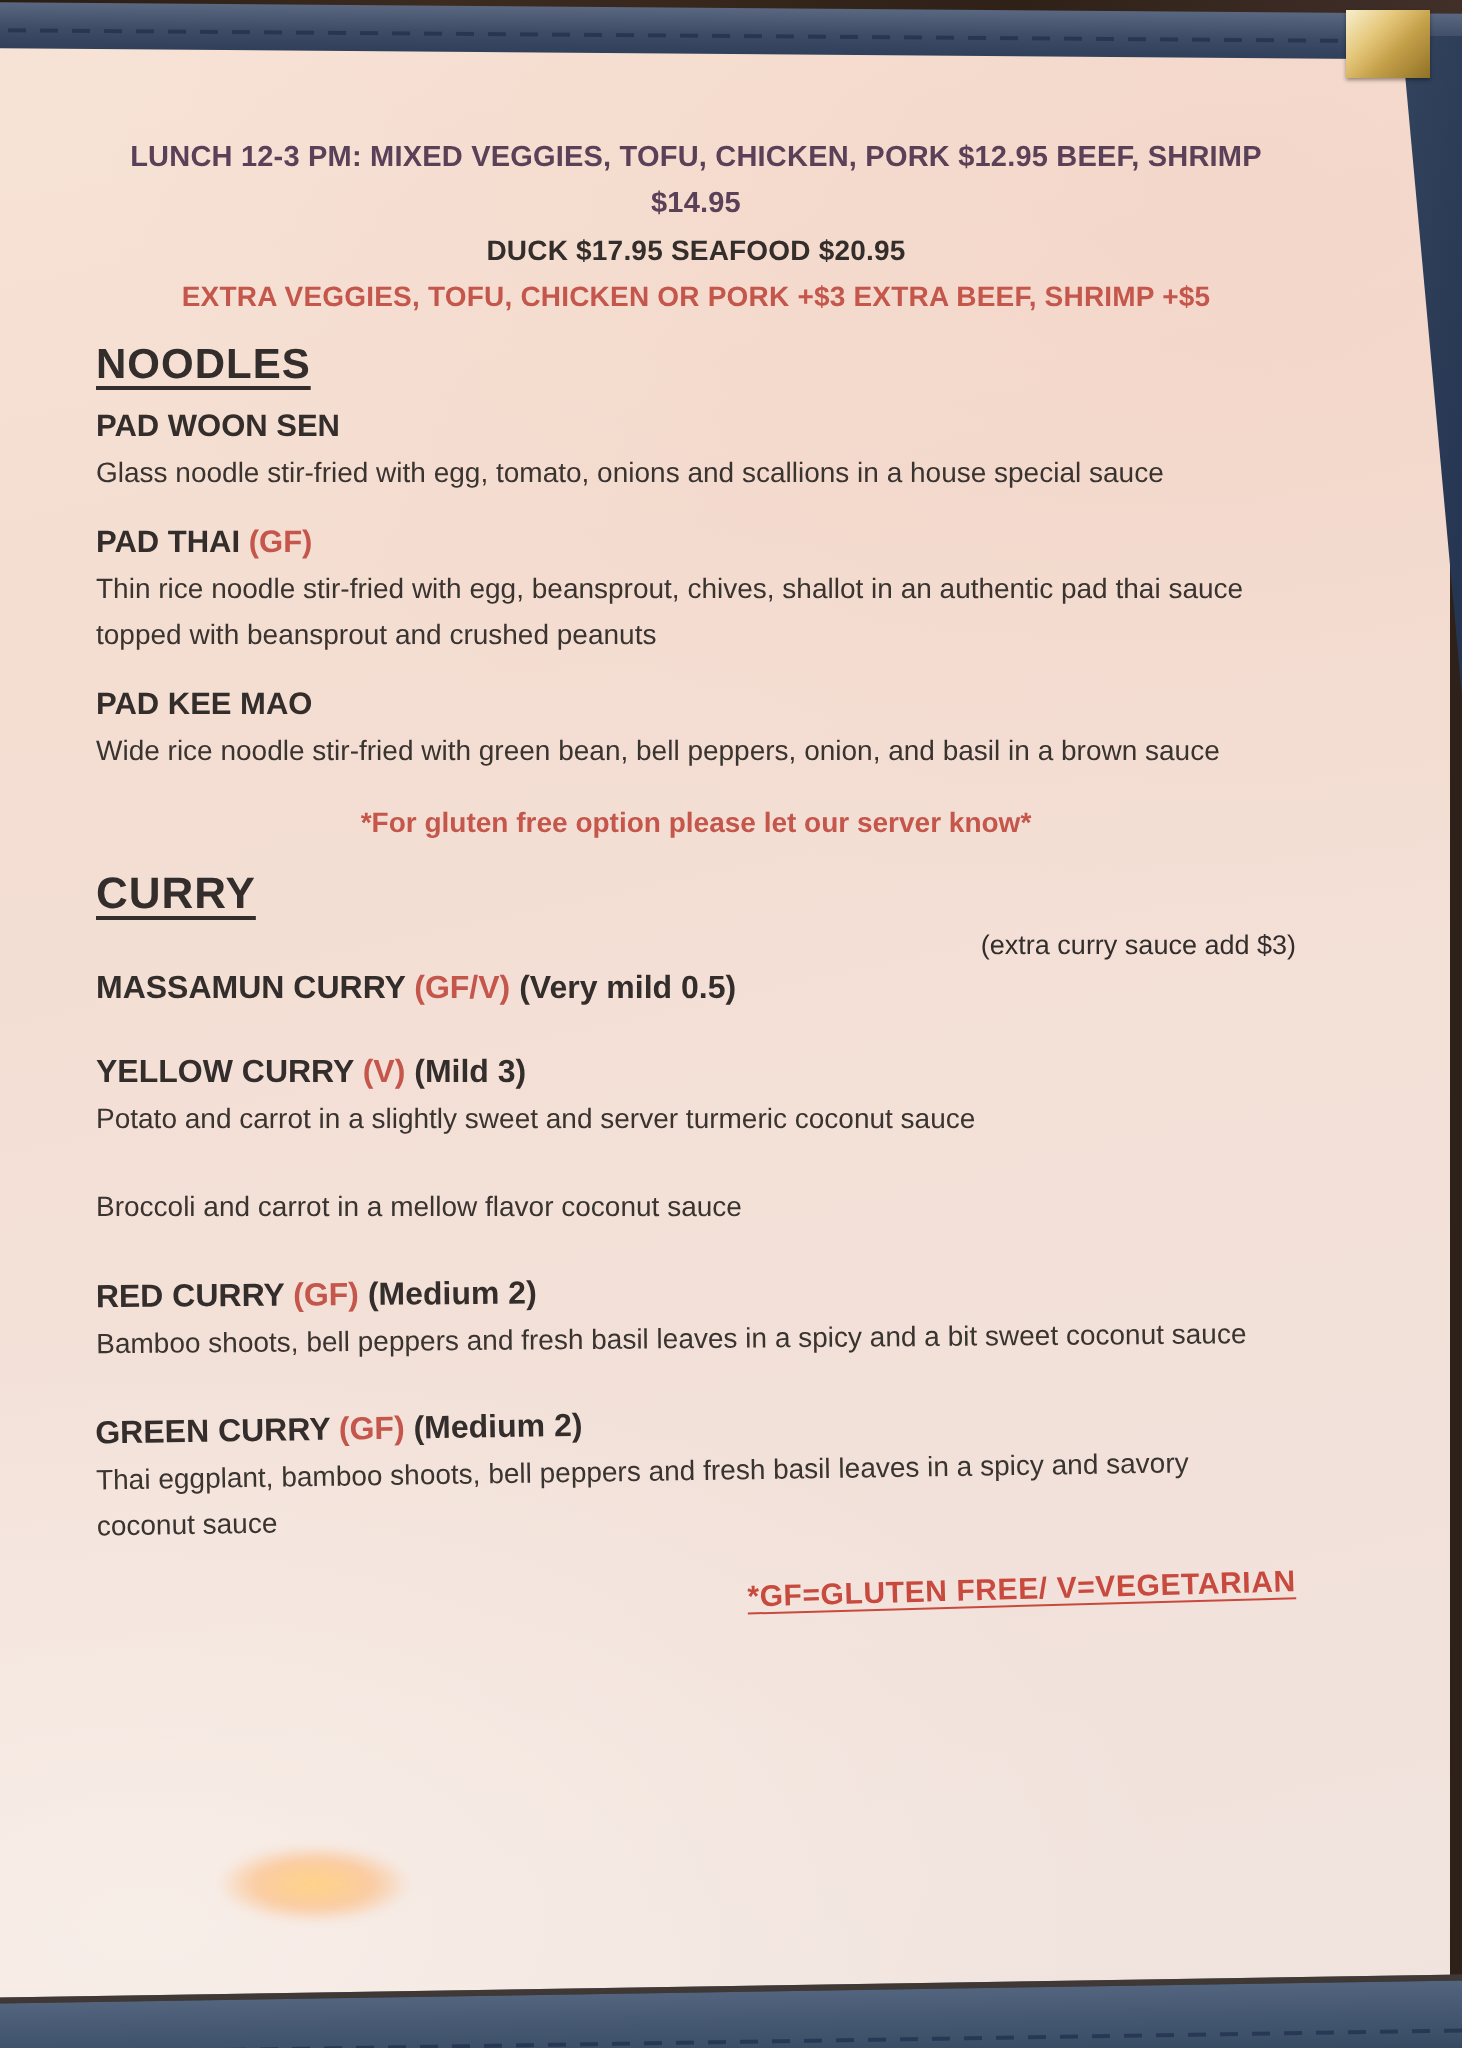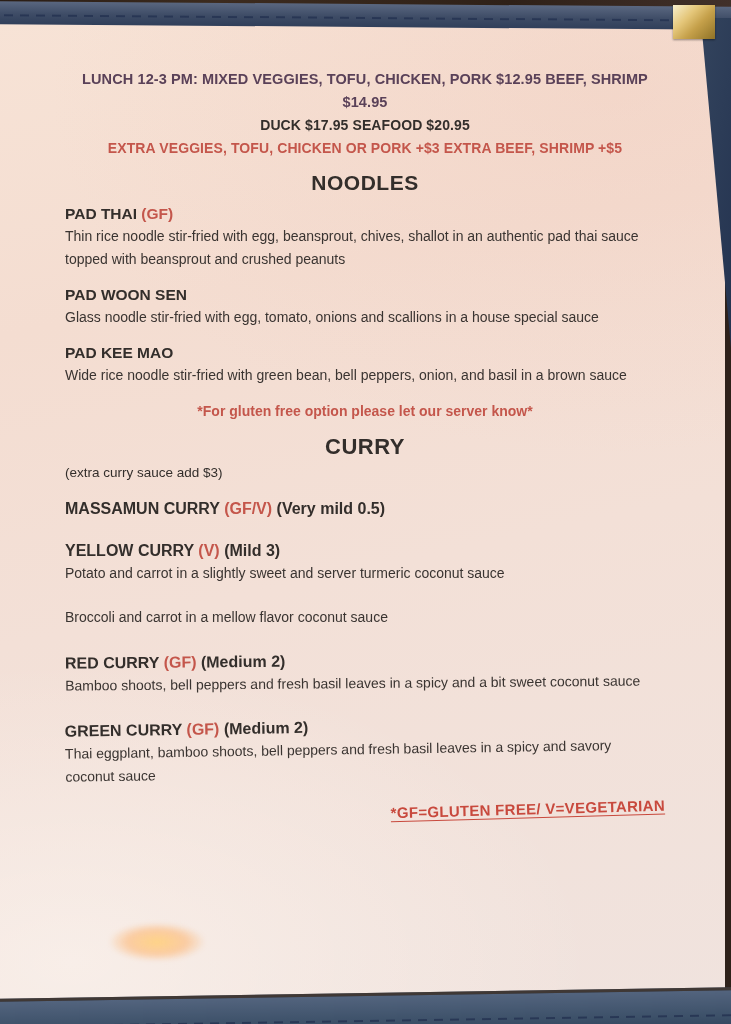--- a/index.html
+++ b/index.html
@@ -49,31 +49,31 @@
       radial-gradient(130% 60% at 85% 8%,rgba(240,200,185,.35),transparent 60%),
       radial-gradient(120% 50% at 10% 95%,rgba(255,250,245,.5),transparent 60%),
       linear-gradient(168deg,#f7e3d6 0%,#f4ddd1 28%,#f3e0d7 55%,#f0e3de 100%);
   }
   .glare{
     position:absolute;left:92px;top:902px;width:130px;height:52px;
     background:radial-gradient(closest-side,rgba(255,210,130,.95),rgba(255,165,80,.45) 45%,transparent 75%);
     filter:blur(2px);pointer-events:none;
   }
   
-  .content{position:absolute;top:0;left:65px;width:600px;padding-top:54px;color:#332e2b;}
+  .content{position:absolute;top:0;left:48px;width:600px;padding-top:54px;color:#332e2b;}
   .hdr{ text-align:center;font-weight:bold;line-height:23px;font-size:14px;letter-spacing:.1px;}
   .hdr-line1{color:#5a4158;font-size:14.5px;}
   .hdr-line4{color:#c4564b;}
   .section-title{
-    text-align:center;font-weight:bold;font-size:21px;line-height:26px;
-    text-underline-offset:4px;letter-spacing:.5px;
+    font-weight:bold;font-size:21px;line-height:26px;
+    text-decoration:underline;text-underline-offset:4px;letter-spacing:.5px;
   }
   .t-noodles{margin-top:10px;margin-bottom:8px;}
   .t-curry{margin-top:12px;margin-bottom:3px;font-size:22px;line-height:28px;}
-  .section-subtitle{text-align:left;font-size:13.5px;line-height:18px;margin-bottom:16px;}
+  .section-subtitle{text-align:right;font-size:13.5px;line-height:18px;margin-bottom:2px;}
   .menu-item{margin-bottom:14px;}
   .curry .menu-item{margin-bottom:21px;}
   .item-title{font-weight:bold;font-size:15.5px;line-height:20px;margin-bottom:1px;}
   .curry .item-title{font-size:16px;line-height:21px;}
   .item-title .tag{color:#c4564b;}
   .item-title .tag:empty,.item-title .spice:empty{display:none;}
   .item-desc{font-size:14px;line-height:23px;max-width:592px;color:#3a3431;}
   .desc-gap{margin-top:15px;}
   .free-note{
     text-align:center;color:#c4564b;font-weight:bold;font-size:14px;
@@ -100,32 +100,32 @@
       <div class="hdr hdr-line1">LUNCH 12-3 PM: MIXED VEGGIES, TOFU, CHICKEN, PORK $12.95 BEEF, SHRIMP $14.95</div>
       <div class="hdr">DUCK $17.95 SEAFOOD $20.95</div>
       <div class="hdr hdr-line4">EXTRA VEGGIES, TOFU, CHICKEN OR PORK +$3 EXTRA BEEF, SHRIMP +$5</div>
     </div>
 
     <div>
       <div class="section-title t-noodles">NOODLES</div>
 
       <div class="menu-item">
         <div class="item-title">
+          <span class="nm">PAD WOON SEN</span>
+          
+        </div>
+        <div class="item-desc">Glass noodle stir-fried with egg, tomato, onions and scallions in a house special sauce</div>
+      </div>
+
+      <div class="menu-item">
+        <div class="item-title">
           <span class="nm">PAD THAI</span>
           <span class="tag">(GF)</span>
         </div>
         <div class="item-desc">Thin rice noodle stir-fried with egg, beansprout, chives, shallot in an authentic pad thai sauce topped with beansprout and crushed peanuts</div>
-      </div>
-
-      <div class="menu-item">
-        <div class="item-title">
-          <span class="nm">PAD WOON SEN</span>
-          
-        </div>
-        <div class="item-desc">Glass noodle stir-fried with egg, tomato, onions and scallions in a house special sauce</div>
       </div>
 
 
       <div class="menu-item">
         <div class="item-title">
           <span class="nm">PAD KEE MAO</span>
           
         </div>
         <div class="item-desc">Wide rice noodle stir-fried with green bean, bell peppers, onion, and basil in a brown sauce</div>
       </div>

